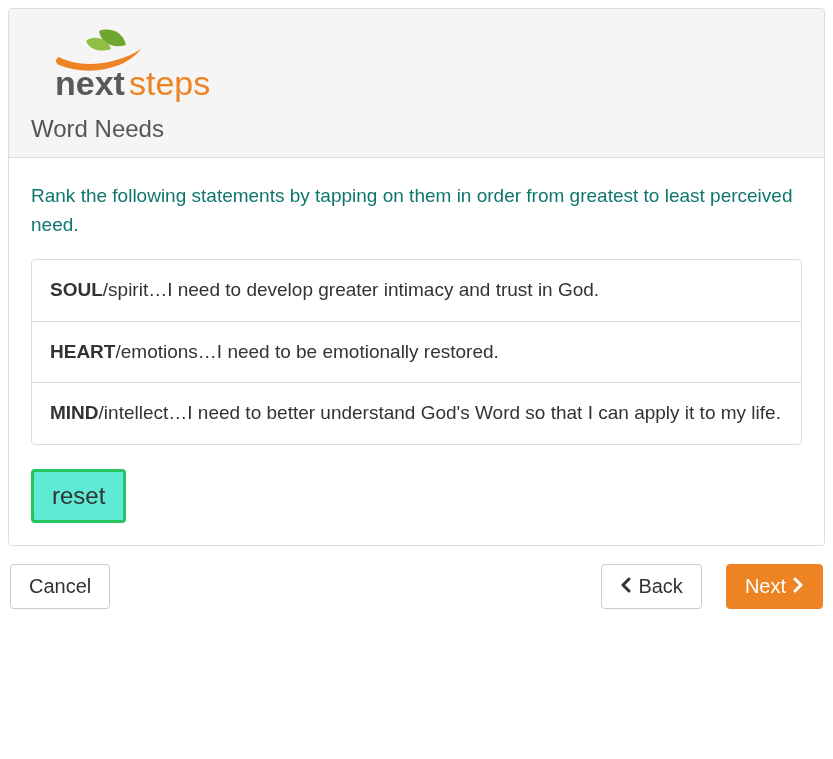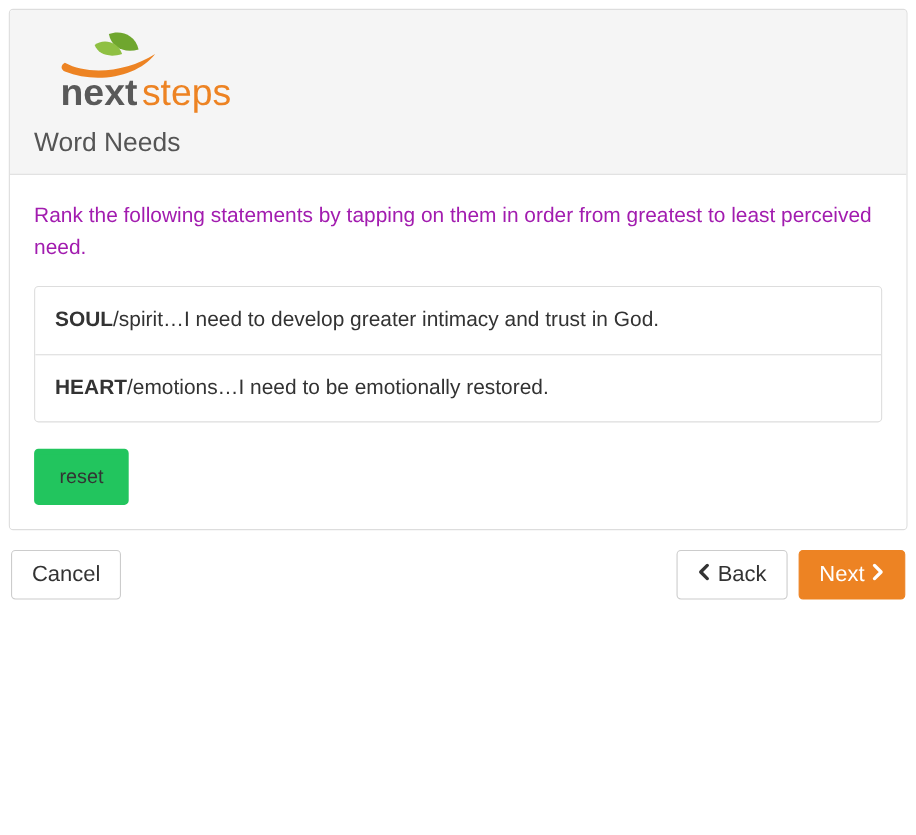--- a/index.html
+++ b/index.html
@@ -34,21 +34,21 @@
       color: #555;
       margin-top: 2px;
     }
     .panel-body {
       padding: 24px 22px 22px 22px;
       background: #fff;
     }
     .instructions {
       font-size: 19px;
       line-height: 1.5;
-      color: #a21caf;
+      color: #0f766e;
       margin-bottom: 20px;
     }
     .list-group {
       border: 1px solid #ddd;
       border-radius: 4px;
       overflow: hidden;
     }
     .list-item {
       padding: 16px 18px;
       font-size: 19px;
@@ -59,23 +59,23 @@
     }
     .list-item:last-child {
       border-bottom: none;
     }
     .list-item-bold {
       font-weight: 700;
     }
     .reset-btn {
       margin-top: 24px;
       padding: 10px 18px;
-      font-size: 18px;
-      background: #22c55e;
-      border: 5px solid #22c55e;
+      font-size: 24px;
+      background: #5eead4;
+      border: 3px solid #22c55e;
       border-radius: 4px;
       cursor: pointer;
       color: #333;
     }
     .footer-buttons {
       display: flex;
       justify-content: space-between;
       align-items: flex-end;
       margin-top: 18px;
       padding: 0 2px;
@@ -95,21 +95,21 @@
       border-color: #ccc;
       color: #333;
     }
     .btn-primary {
       background: #ed8323;
       border-color: #ed8323;
       color: #fff;
     }
     .right-group {
       display: flex;
-      gap: 10px;
+      gap: 24px;
     }
     .chevron {
       display: inline-block;
     }
   </style>
 </head>
 <body>
 
 <div class="panel">
   <div class="panel-header">
@@ -132,20 +132,23 @@
   <div class="panel-body">
     <p class="instructions">Rank the following statements by tapping on them in order from greatest to least perceived need.</p>
 
     <div class="list-group">
       <div class="list-item">
         <span class="list-item-bold">SOUL</span><span>/spirit…I need to develop greater intimacy and trust in God.</span>
       </div>
       <div class="list-item">
         <span class="list-item-bold">HEART</span><span>/emotions…I need to be emotionally restored.</span>
       </div>
+      <div class="list-item">
+        <span class="list-item-bold">MIND</span><span>/intellect…I need to better understand God's Word so that I can apply it to my life.</span>
+      </div>
     </div>
 
     <button class="reset-btn">reset</button>
   </div>
 </div>
 
 <div class="footer-buttons">
   <button class="btn btn-default">
     <span>Cancel</span>
   </button>

